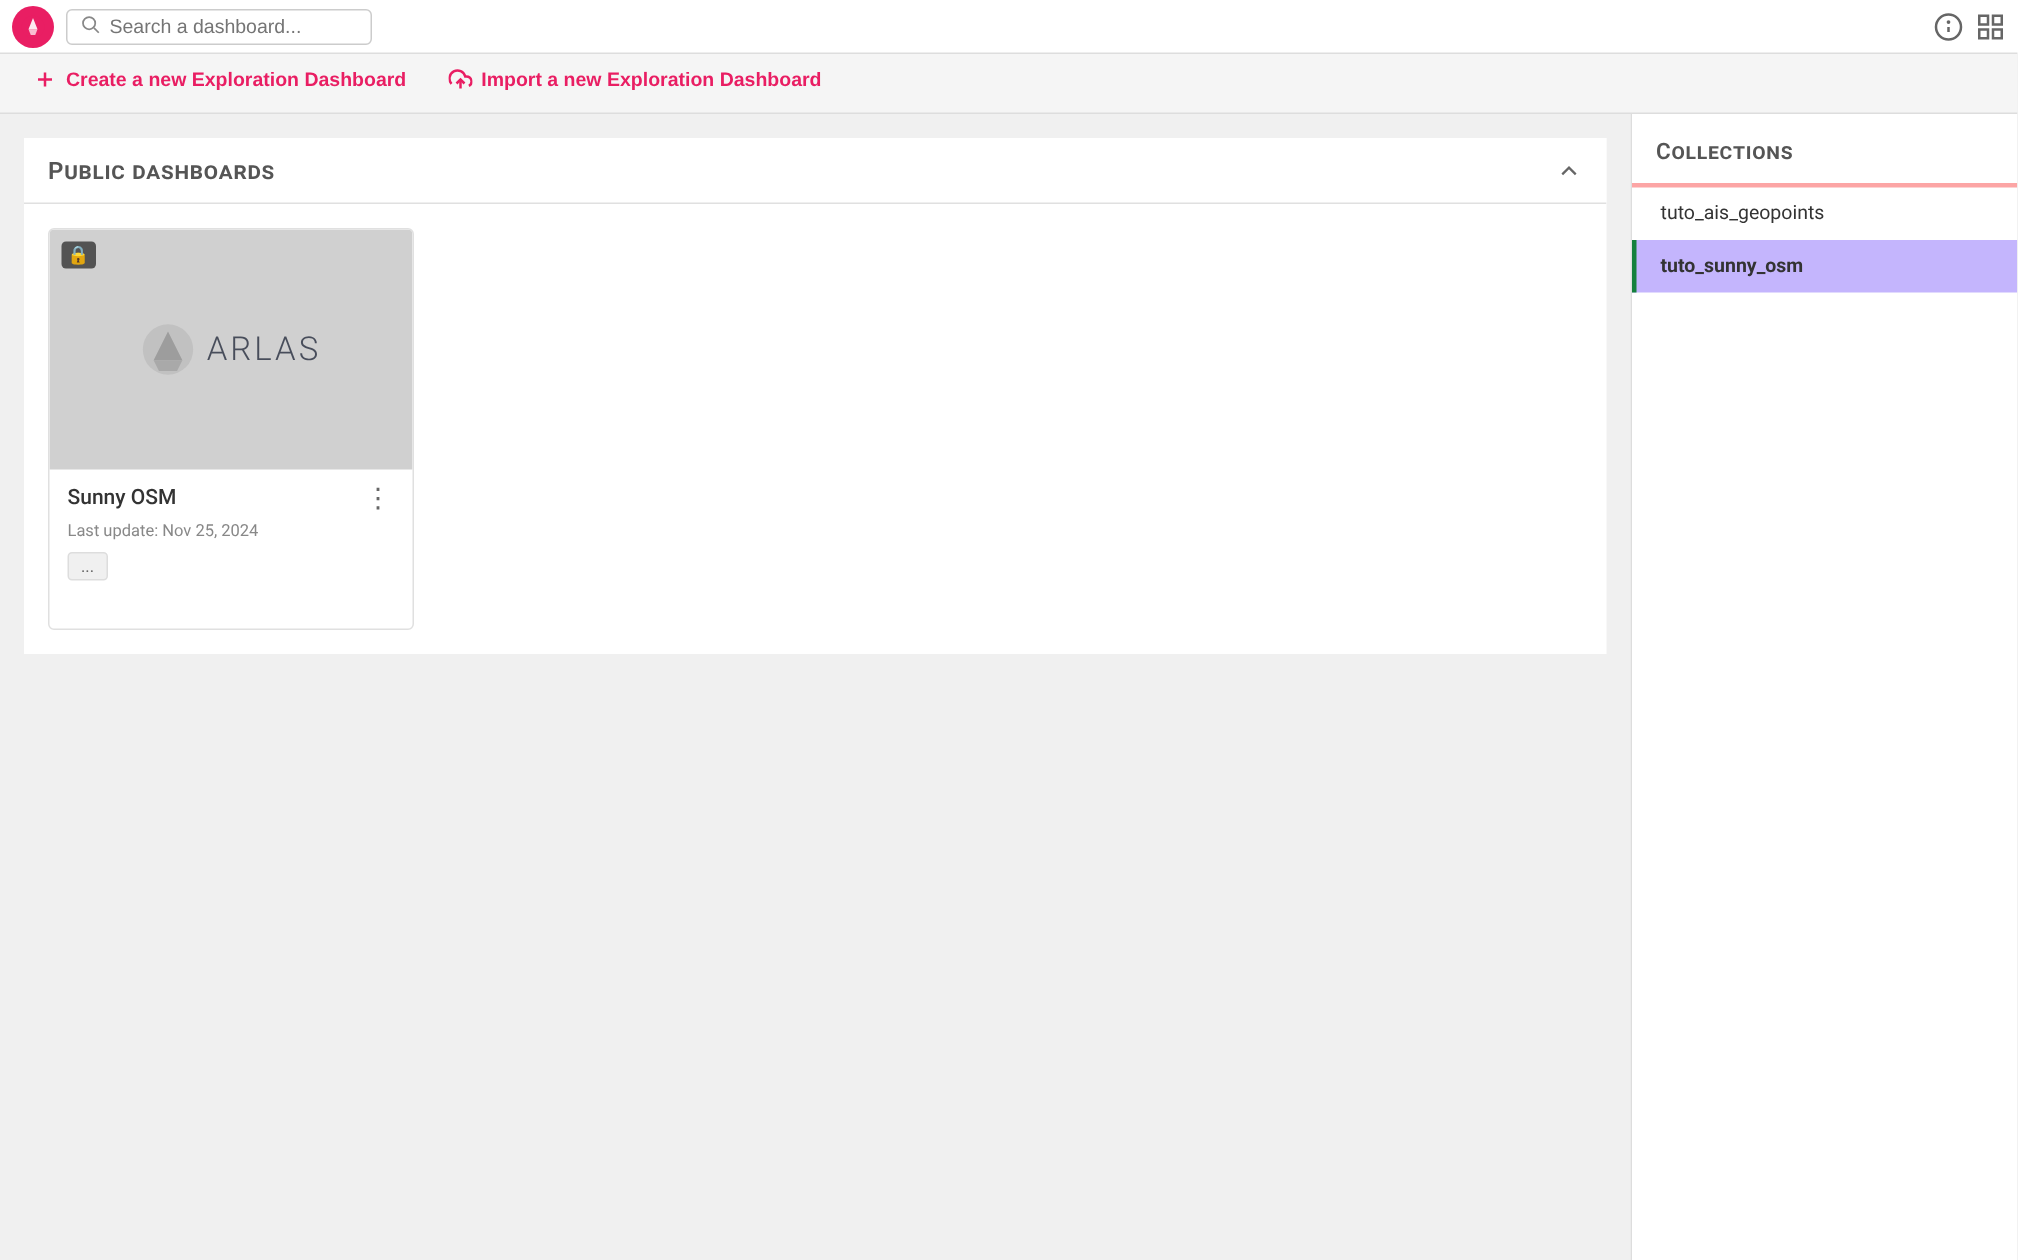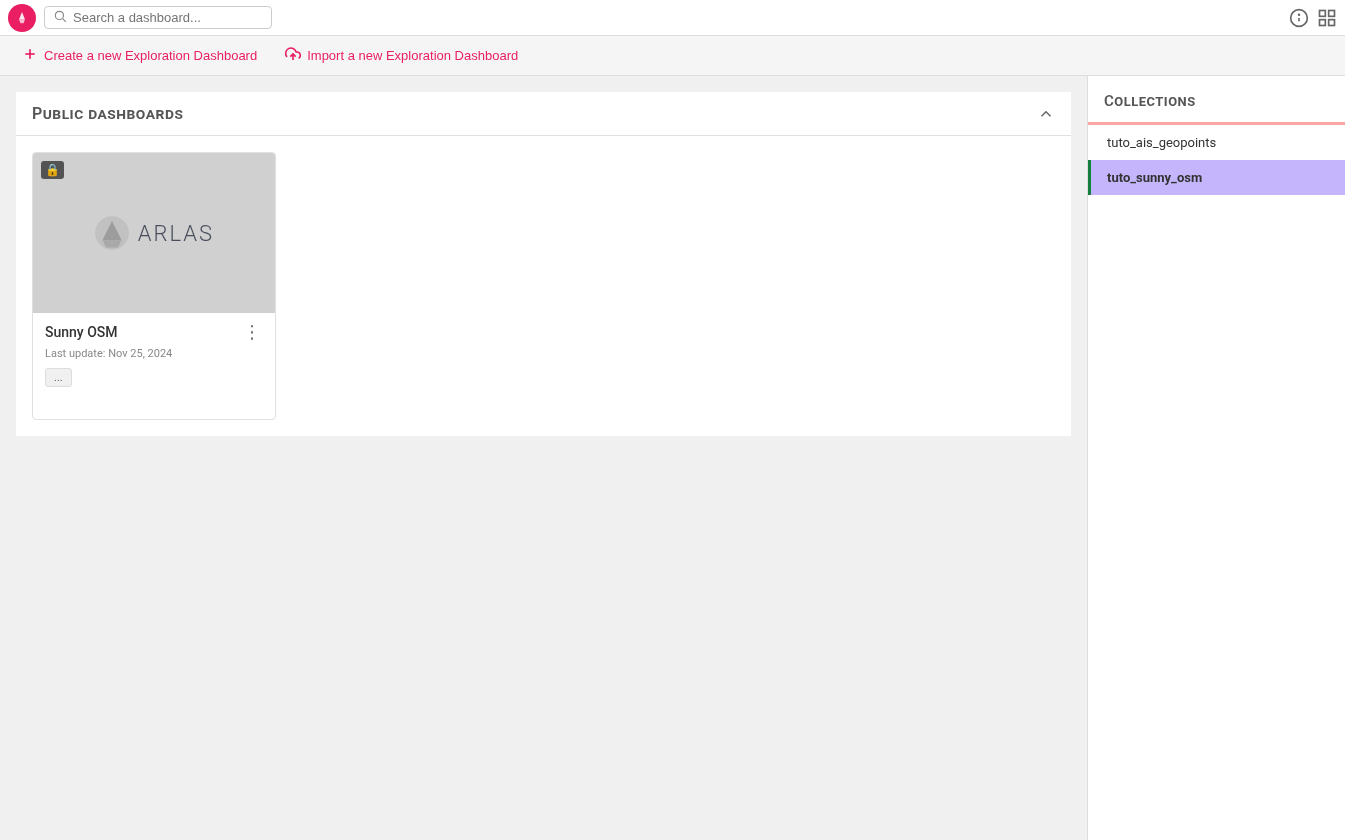--- a/index.html
+++ b/index.html
@@ -28,21 +28,21 @@
     }
     .topbar-logo svg { width: 18px; height: 18px; }
     .search-box {
       display: flex;
       align-items: center;
       border: 1px solid #ccc;
       border-radius: 4px;
       padding: 2px 8px;
       gap: 6px;
       background: #fff;
-      width: 228px;
+      width: 204px;
     }
     .search-box input {
       border: none; outline: none; font-size: 13px; color: #555; width: 100%;
     }
     .search-icon-wrap { color: #888; font-size: 14px; }
     .topbar-right {
       margin-left: auto;
       display: flex;
       align-items: center;
       gap: 8px;
@@ -65,28 +65,28 @@
       background: #f5f5f5;
       border-bottom: 1px solid #ddd;
       padding: 8px 16px;
       display: flex;
       align-items: center;
       gap: 16px;
       height: 40px;
     }
     .toolbar-btn {
       display: flex;
-      align-items: center;
+      align-items: flex-start;
       gap: 6px;
       background: none;
       border: none;
       cursor: pointer;
       color: #e91e63;
       font-size: 13px;
-      font-weight: 400;
+      font-weight: 700;
       padding: 4px 6px;
       border-radius: 4px;
     }
     .toolbar-btn-icon { font-size: 16px; }
 
     
     .content-layout {
       display: flex;
       flex: 1;
       overflow: hidden;

